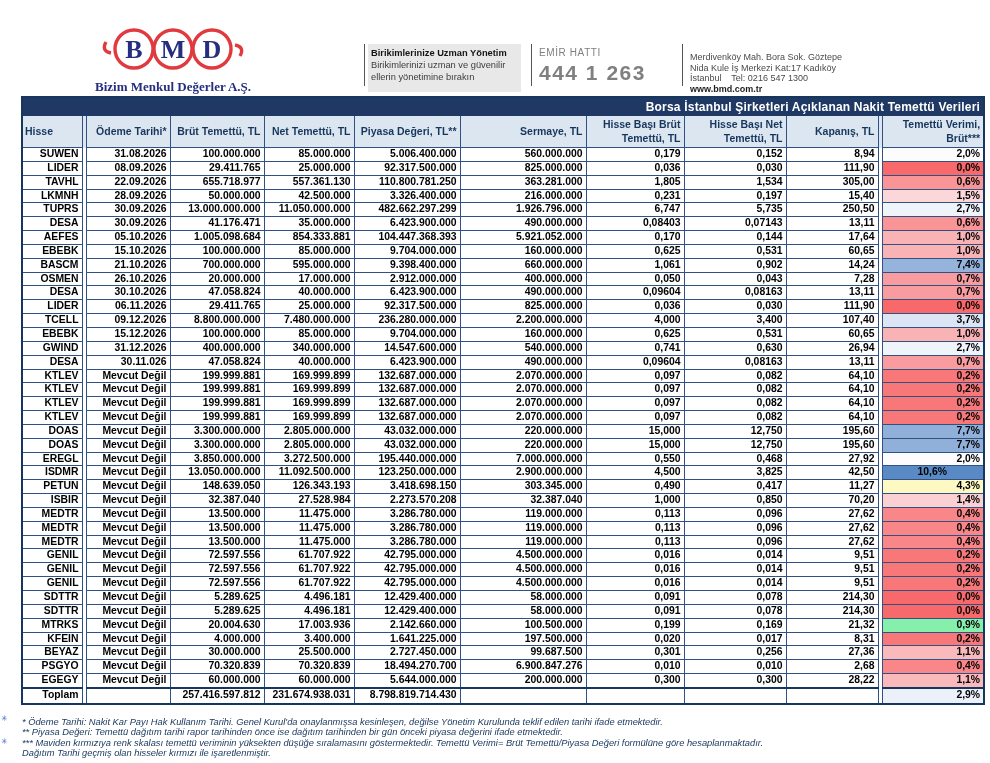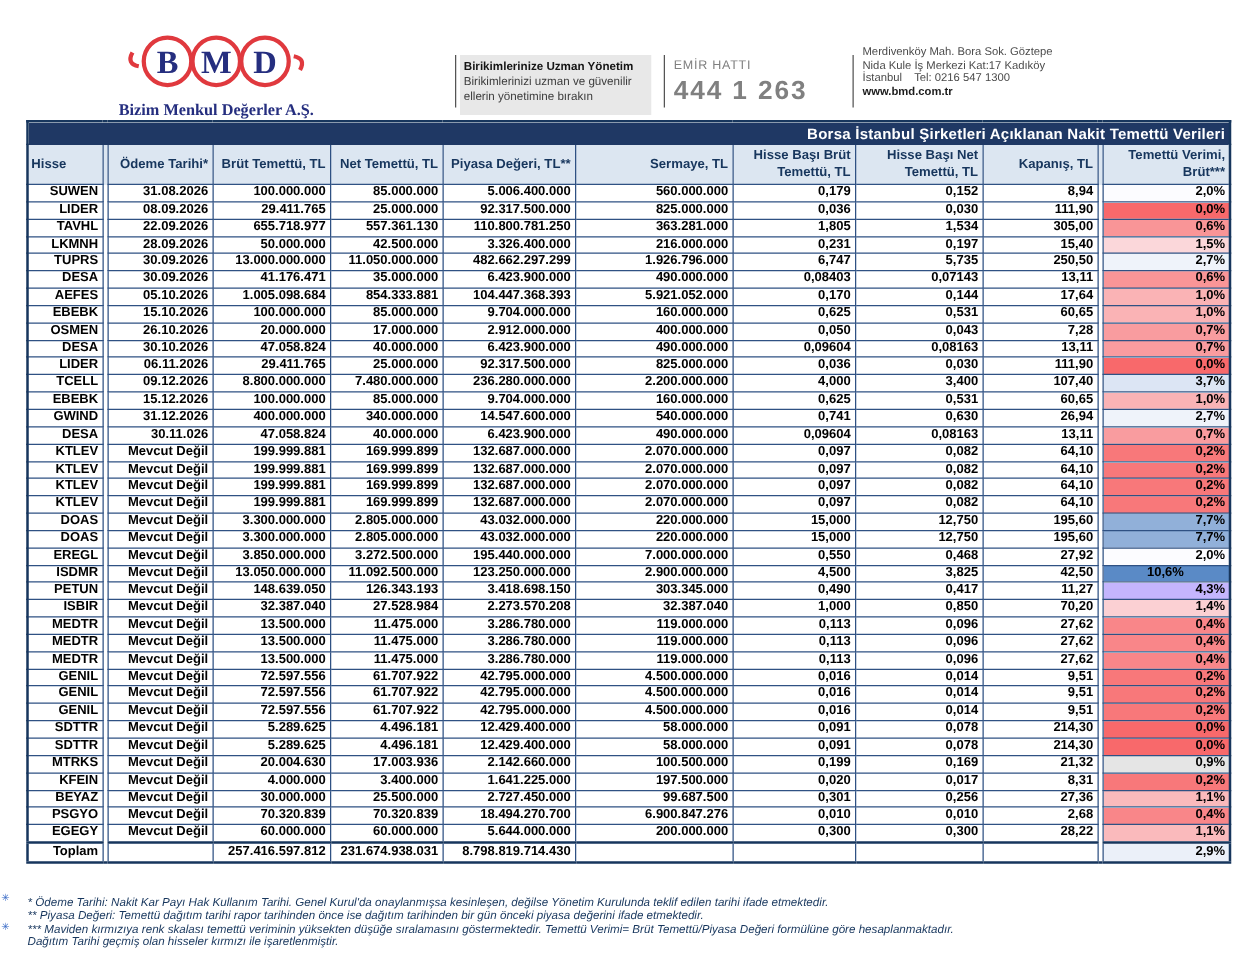--- a/index.html
+++ b/index.html
@@ -11,21 +11,21 @@
   #logo-block .company{font-family:"Liberation Serif",serif;font-size:13px;font-weight:bold;
        color:#252E7F;margin-top:1px;white-space:nowrap}
   .vline{position:absolute;width:1px;background:#555;top:44px;height:42px}
   #slogan{left:368px;top:44px;width:147px;height:42px;background:#E8E8E8;padding:3px 3px;
        font-size:9.3px;color:#3c3c3c;line-height:12px}
   #slogan .b{font-weight:bold;color:#141414;white-space:nowrap}
   #slogan div{white-space:nowrap}
   #emir{left:539px;top:47px;color:#808080}
   #emir .lbl{font-size:10px;letter-spacing:.6px}
   #emir .num{font-size:21px;font-weight:bold;letter-spacing:1.5px;margin-top:3px;white-space:nowrap}
-  #addr{left:690px;top:36px;font-size:9px;color:#4a4a4a;line-height:10.6px}
+  #addr{left:690px;top:52px;font-size:9px;color:#4a4a4a;line-height:10.6px}
   #addr div{white-space:pre}
   #addr .web{font-weight:bold;color:#1c1c1c}
   .margin-ast{position:absolute;left:1px;font-size:8px;color:#3B6CC7}
   
   table{position:absolute;left:21px;top:96px;width:962px;border-collapse:collapse;
         table-layout:fixed;border:2px solid #17365D}
   td,th{border:1px solid #2F5183;font-weight:bold;color:#000;overflow:hidden;
         white-space:nowrap;padding:0 3px 0 2px;font-size:10.4px}
   tr.title-row td{background:#1F3864;color:#fff;font-size:12px;height:17px;
         text-align:right;padding-left:4px;border:1px solid #1F3864;letter-spacing:.2px}
@@ -221,20 +221,34 @@
         <td>85.000.000</td>
         <td>9.704.000.000</td>
         <td>160.000.000</td>
         <td>0,625</td>
         <td>0,531</td>
         <td>60,65</td>
         <td class="sp"></td>
         <td style="background: rgb(250, 179, 181);">1,0%</td>
       </tr>
       <tr>
+        <td class="tick">BASCM</td>
+        <td class="sp"></td>
+        <td>21.10.2026</td>
+        <td>700.000.000</td>
+        <td>595.000.000</td>
+        <td>9.398.400.000</td>
+        <td>660.000.000</td>
+        <td>1,061</td>
+        <td>0,902</td>
+        <td>14,24</td>
+        <td class="sp"></td>
+        <td style="background: rgb(150, 180, 219);">7,4%</td>
+      </tr>
+      <tr>
         <td class="tick">OSMEN</td>
         <td class="sp"></td>
         <td>26.10.2026</td>
         <td>20.000.000</td>
         <td>17.000.000</td>
         <td>2.912.000.000</td>
         <td>400.000.000</td>
         <td>0,050</td>
         <td>0,043</td>
         <td>7,28</td>
@@ -442,21 +456,21 @@
         <td class="sp"></td>
         <td>Mevcut Değil</td>
         <td>148.639.050</td>
         <td>126.343.193</td>
         <td>3.418.698.150</td>
         <td>303.345.000</td>
         <td>0,490</td>
         <td>0,417</td>
         <td>11,27</td>
         <td class="sp"></td>
-        <td style="background: #c4b5fd;">4,3%</td>
+        <td style="background: #fef9c3;">4,3%</td>
       </tr>
       <tr>
         <td class="tick">ISBIR</td>
         <td class="sp"></td>
         <td>Mevcut Değil</td>
         <td>32.387.040</td>
         <td>27.528.984</td>
         <td>2.273.570.208</td>
         <td>32.387.040</td>
         <td>1,000</td>
@@ -582,21 +596,21 @@
         <td class="sp"></td>
         <td>Mevcut Değil</td>
         <td>20.004.630</td>
         <td>17.003.936</td>
         <td>2.142.660.000</td>
         <td>100.500.000</td>
         <td>0,199</td>
         <td>0,169</td>
         <td>21,32</td>
         <td class="sp"></td>
-        <td style="background: #e5e5e5;">0,9%</td>
+        <td style="background: #86efac;">0,9%</td>
       </tr>
       <tr>
         <td class="tick">KFEIN</td>
         <td class="sp"></td>
         <td>Mevcut Değil</td>
         <td>4.000.000</td>
         <td>3.400.000</td>
         <td>1.641.225.000</td>
         <td>197.500.000</td>
         <td>0,020</td>

